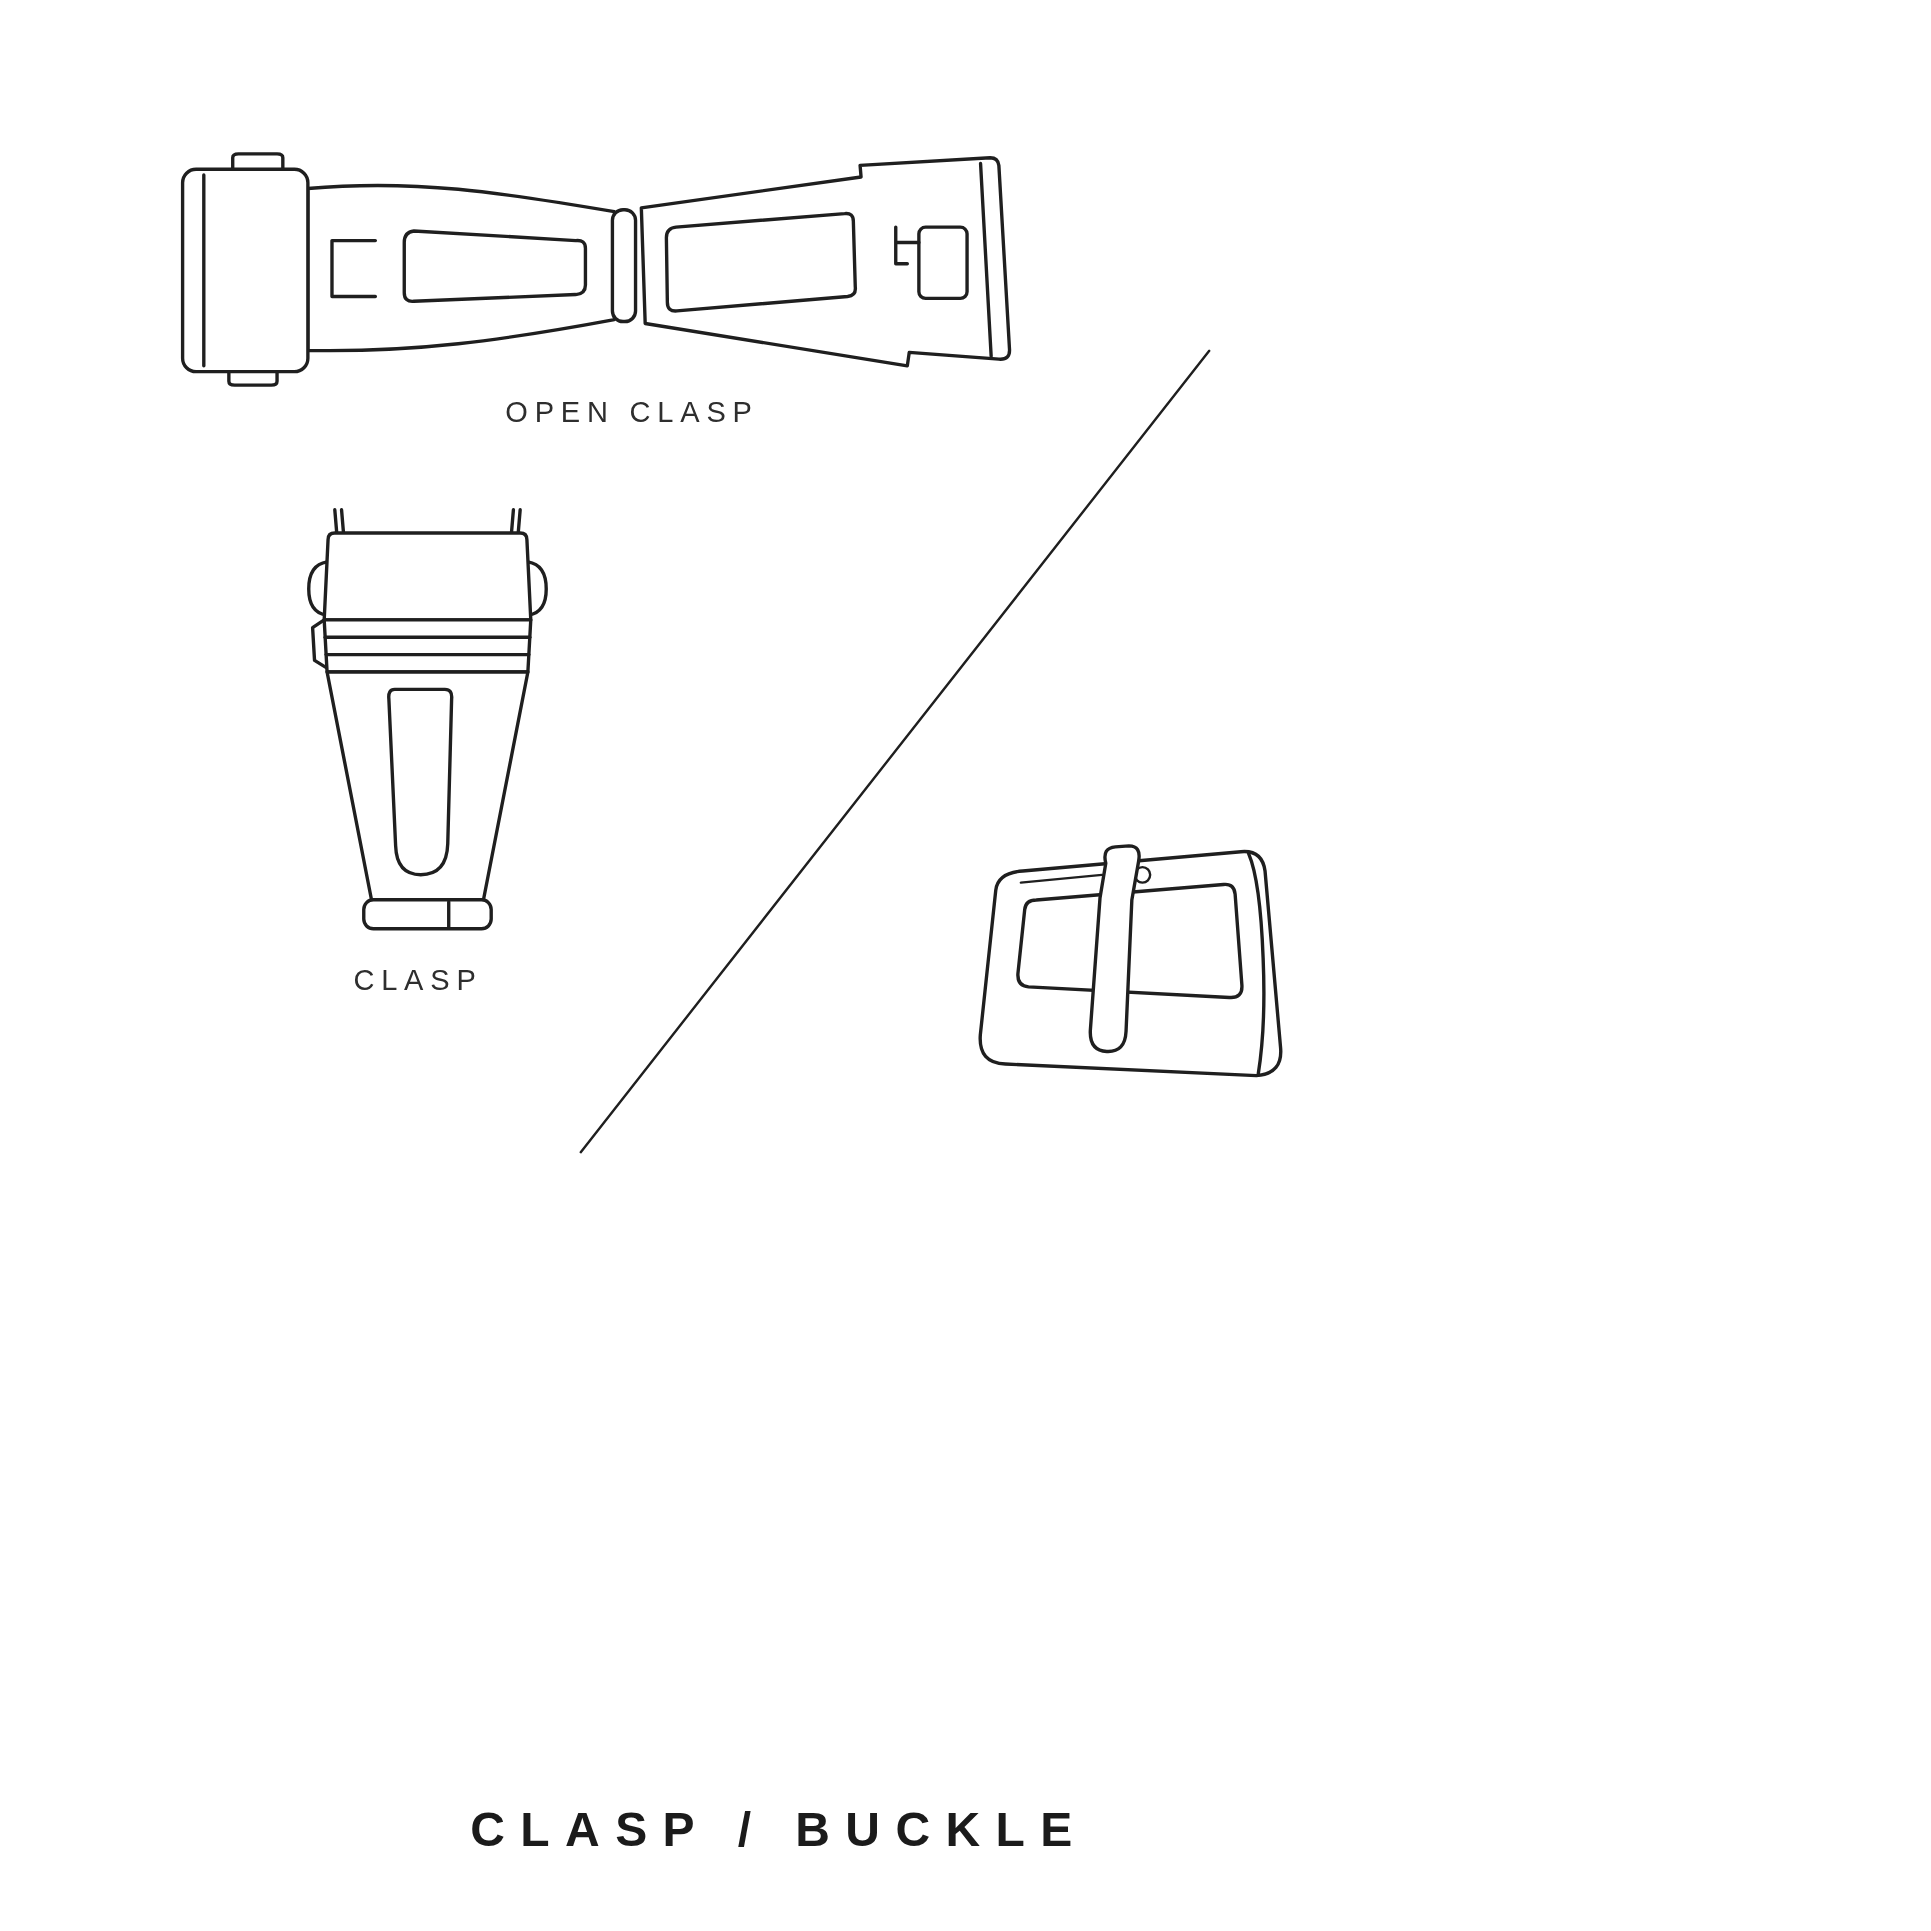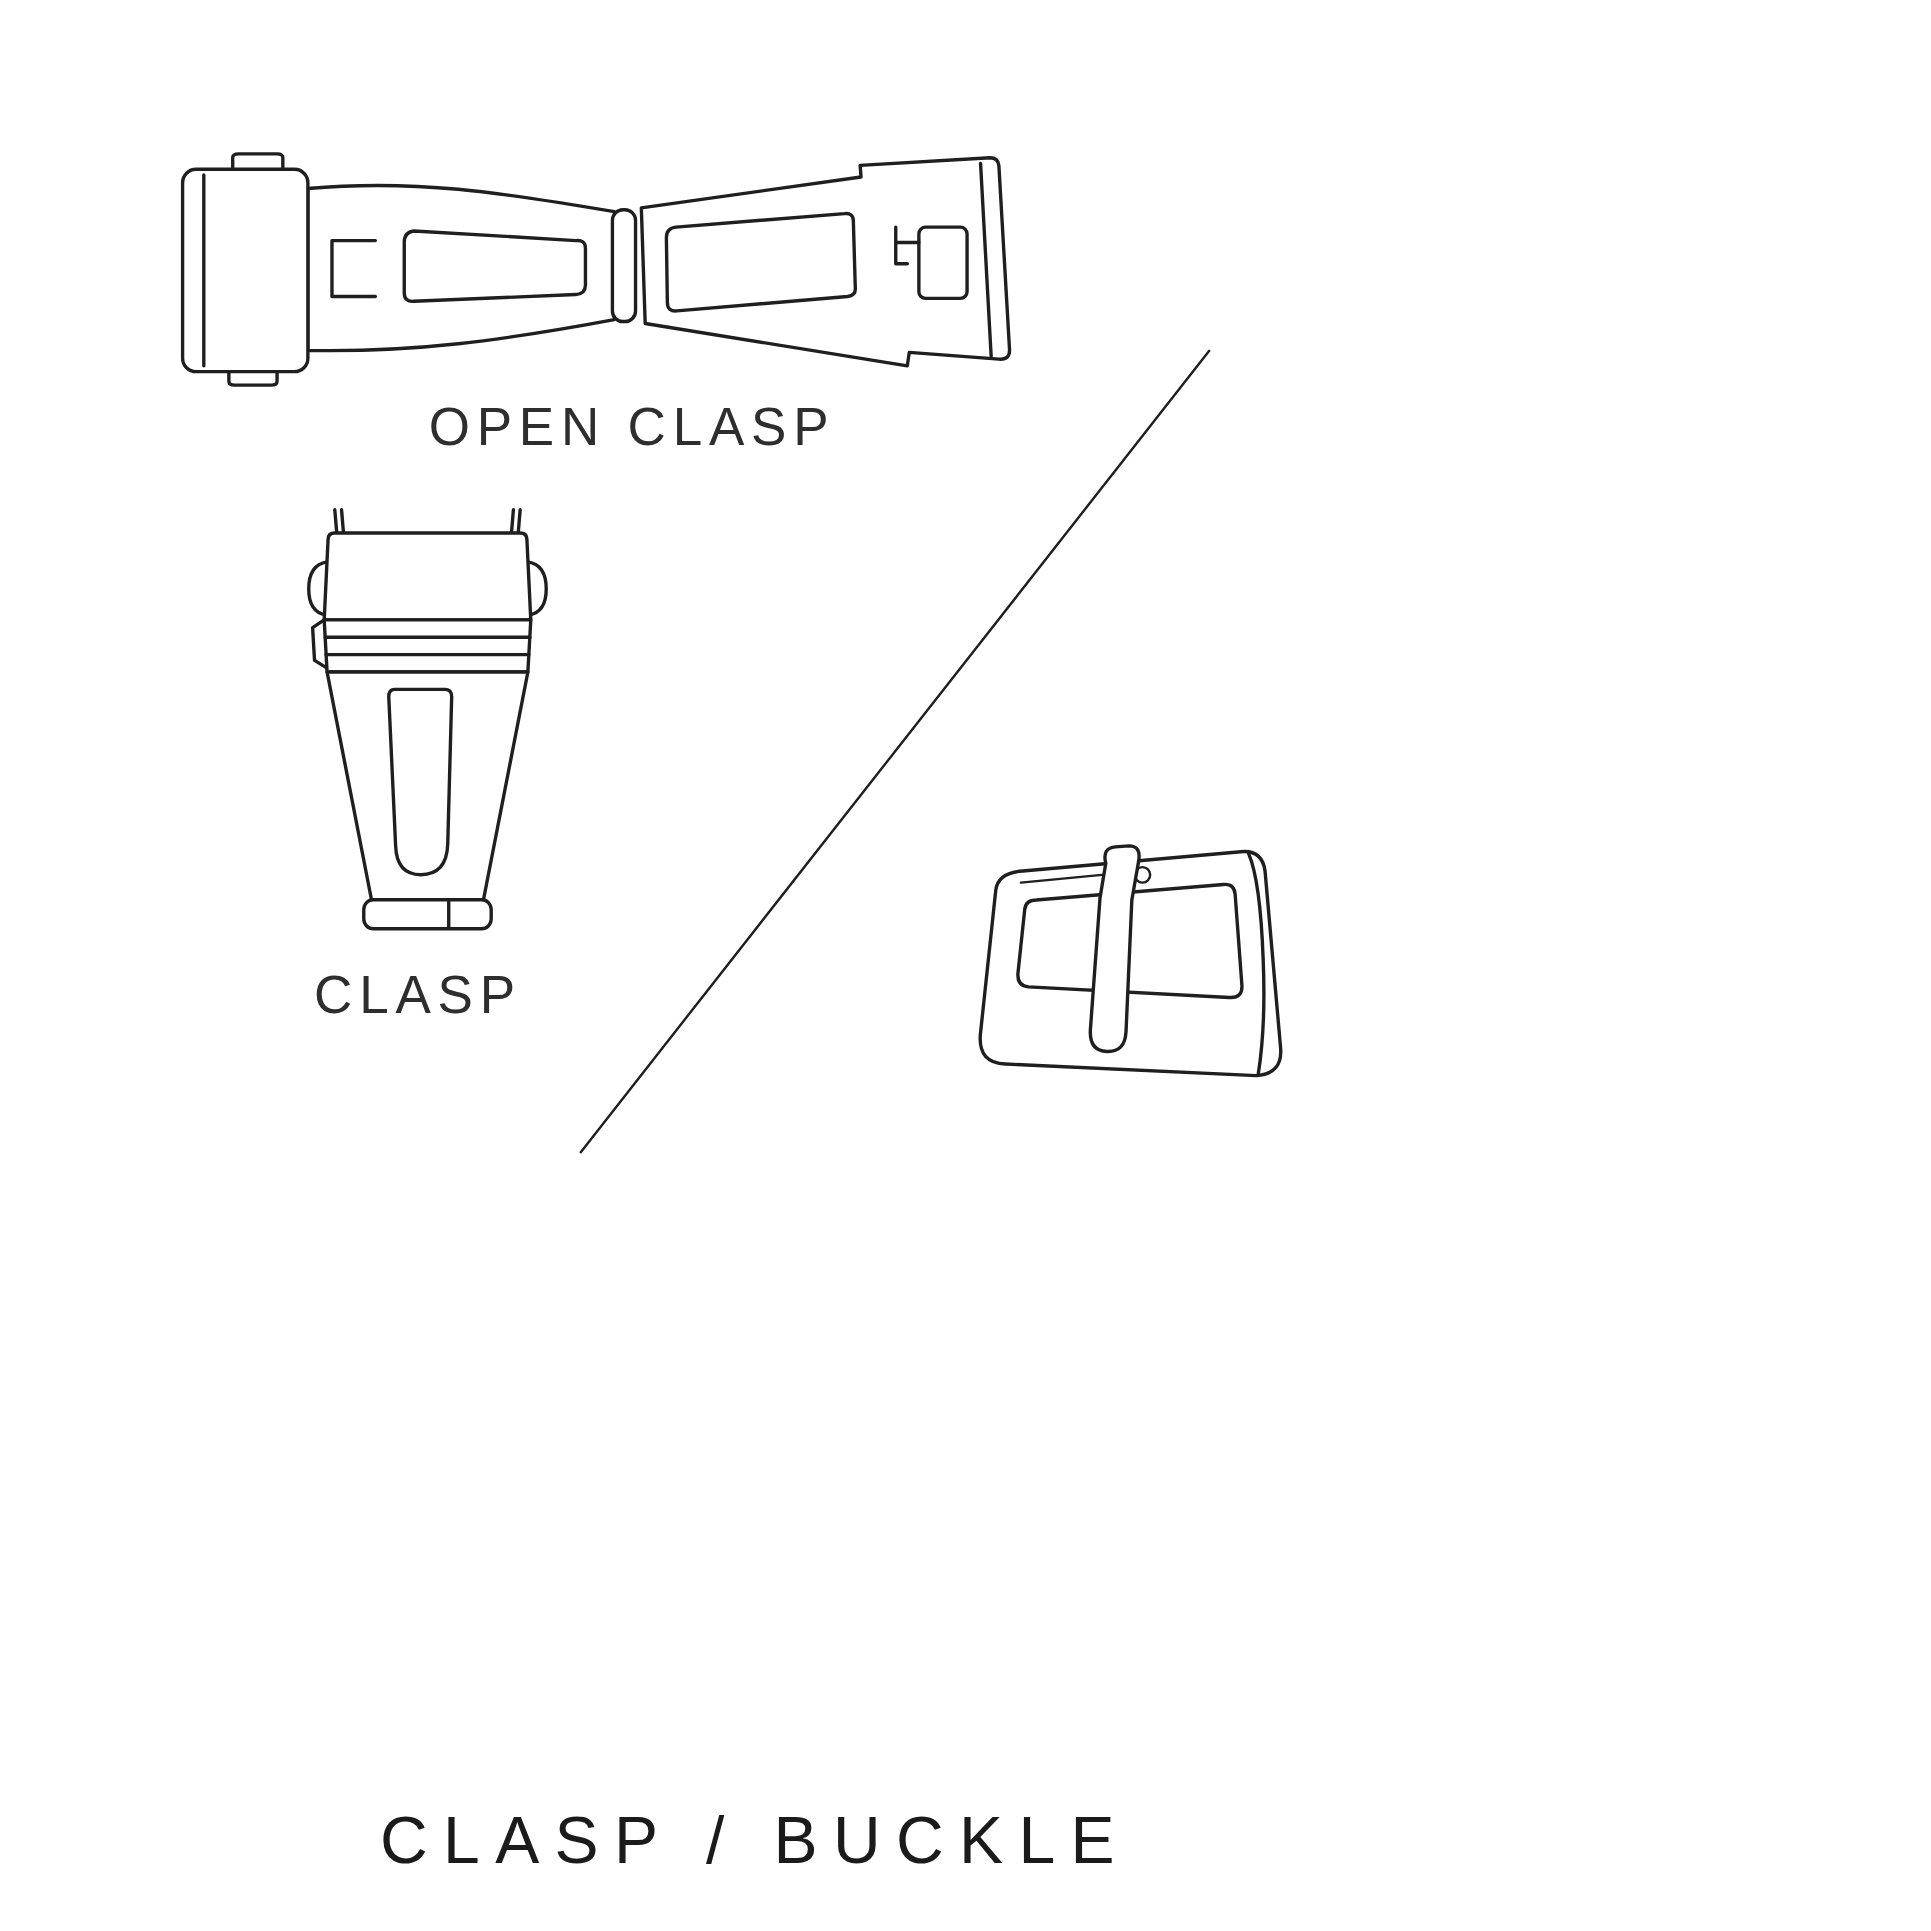--- a/index.html
+++ b/index.html
@@ -9,33 +9,34 @@
     height:1931px;
     background:#ffffff;
     overflow:hidden;
     font-family:"Liberation Sans", sans-serif;
   }
   .illus{position:absolute;}
   .label{
     position:absolute;
     transform:translateX(-50%);
     color:#2e2e2e;
-    font-size:53px;
+    font-size:29px;
     letter-spacing:6.8px;
     font-weight:400;
     white-space:nowrap;
   }
   .title{
     position:absolute;
     transform:translateX(-50%);
     color:#1b1b1b;
-    font-size:66px;
+    font-size:48px;
     letter-spacing:15.4px;
-    font-weight:400;
+    font-weight:700;
     white-space:nowrap;
+    margin-left:24px;
   }
 </style>
 </head>
 <body>
 
 <div class="canvas">
 
   <svg class="illus" style="left:172px;top:150px" width="850" height="239" viewBox="0 0 880 248" fill="none" stroke="#1f1f1f" stroke-width="3.5" stroke-linejoin="round" stroke-linecap="round">
 
     <path d="M140 40 C 250 30, 340 44, 458 64 L 458 176 C 340 198, 250 210, 140 208 Z" fill="#ffffff"></path>

